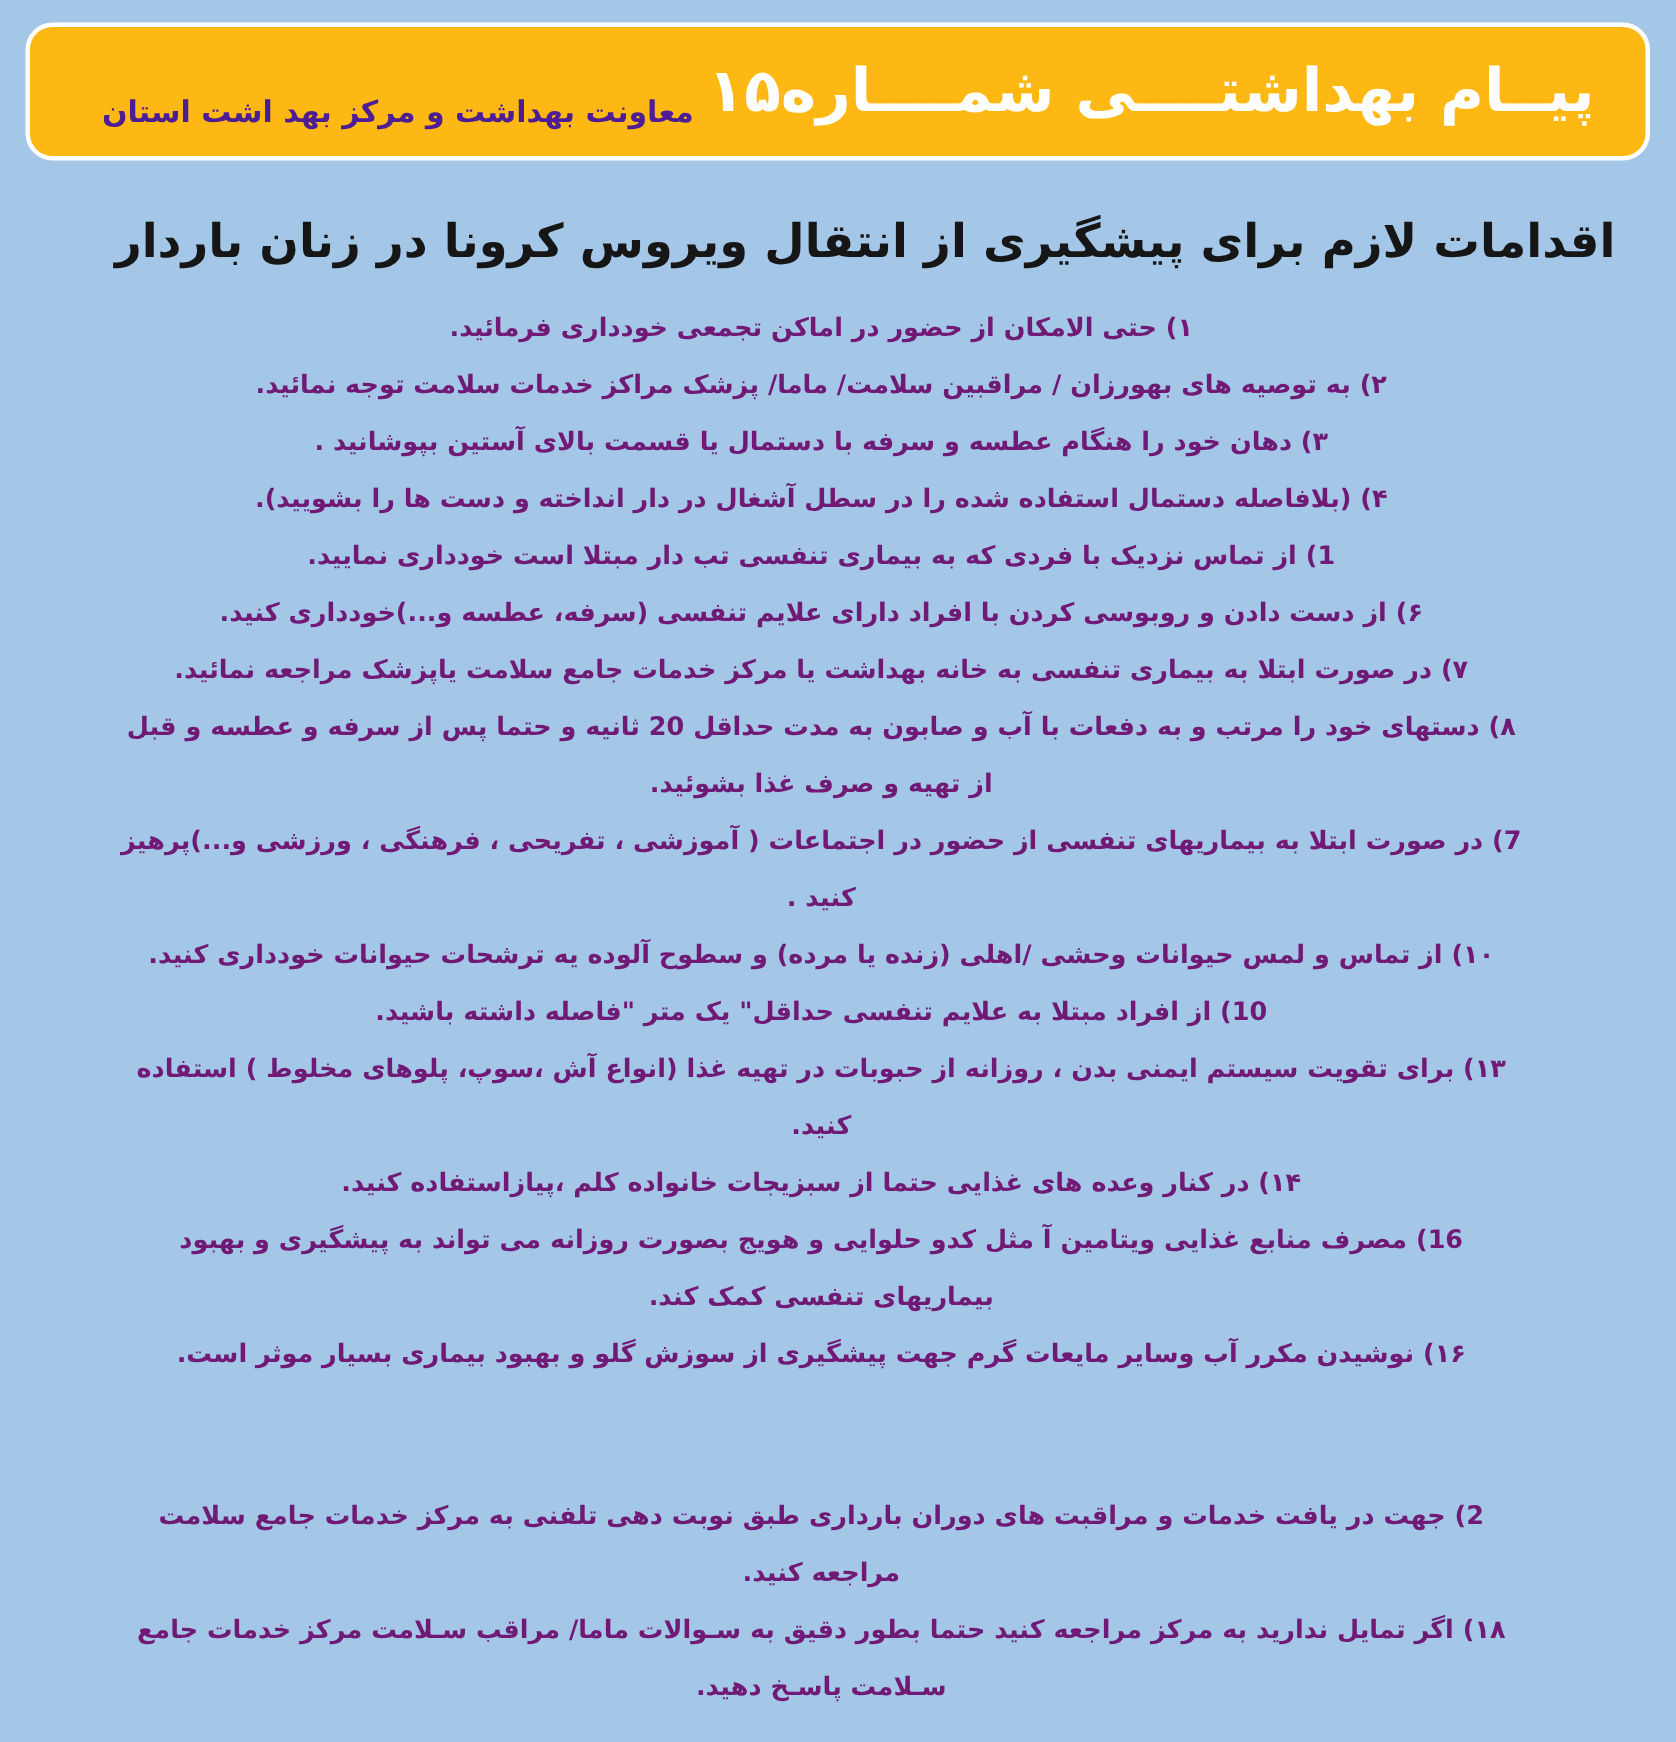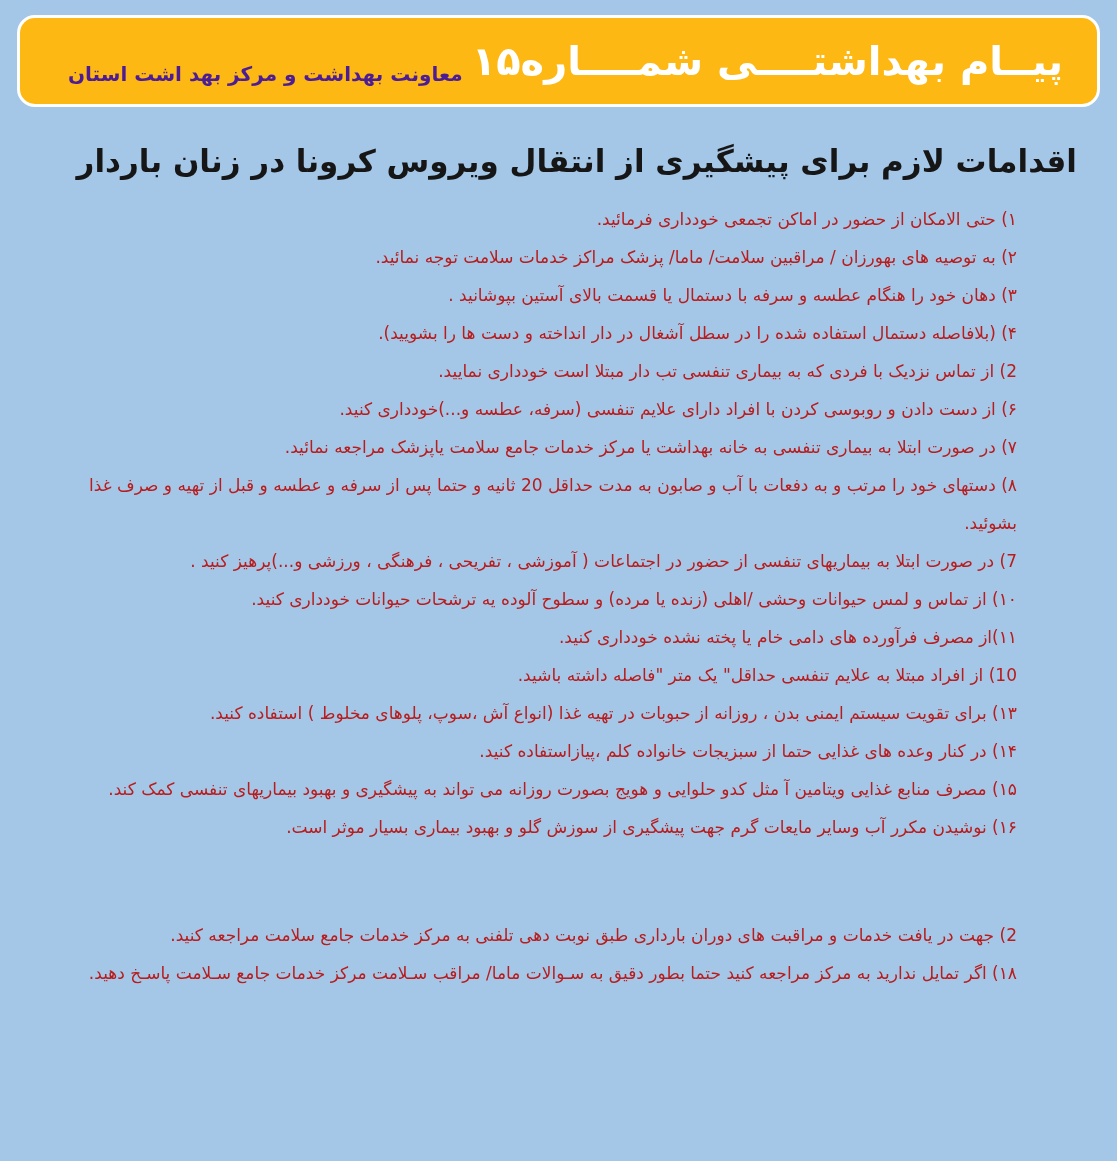--- a/index.html
+++ b/index.html
@@ -50,25 +50,25 @@
     line-height:62px;
   }
 
   
   .list{
     margin:8px 0 0 0;
     padding:0 100px 0 78px;
   }
   .item{
     margin:0;
-    color:#b91c1c;
+    color:#701a75;
     font-size:17px;
-    font-weight:normal;
+    font-weight:bold;
     line-height:38px;
-    text-align:right;
+    text-align:center;
   }
   .gap-before{margin-top:70px;}
 </style>
 </head>
 <body>
 
 <div class="page">
 
   <div class="banner">
     <div class="banner-title">پیــام بهداشتــــی شمــــاره۱۵</div>
@@ -77,29 +77,28 @@
 
   <div style="height:110px;"></div>
 
   <h1 class="heading">اقدامات لازم  برای پیشگیری از انتقال ویروس کرونا در زنان باردار</h1>
 
   <div class="list">
       <p class="item">۱)  حتی الامکان از حضور در اماکن تجمعی  خودداری فرمائید.</p>
       <p class="item">۲) به توصیه های بهورزان / مراقبین سلامت/ ماما/ پزشک مراکز خدمات سلامت  توجه نمائید.</p>
       <p class="item">۳) دهان خود را هنگام  عطسه و سرفه با دستمال یا قسمت بالای آستین  بپوشانید .</p>
       <p class="item">۴) (بلافاصله دستمال  استفاده شده را در سطل آشغال در دار انداخته و دست ها را بشویید).</p>
-      <p class="item">2)  از تماس نزدیک با فردی که به بیماری تنفسی تب دار مبتلا است خودداری نمایید.</p>
+      <p class="item">1)  از تماس نزدیک با فردی که به بیماری تنفسی تب دار مبتلا است خودداری نمایید.</p>
       <p class="item">۶)  از دست دادن و روبوسی کردن با افراد دارای علایم تنفسی (سرفه، عطسه و...)خودداری کنید.</p>
       <p class="item">۷)  در صورت ابتلا به بیماری تنفسی به خانه بهداشت یا مرکز خدمات جامع سلامت یاپزشک مراجعه نمائید.</p>
       <p class="item">۸)  دستهای خود را مرتب و به دفعات با آب و صابون به مدت حداقل 20 ثانیه و حتما پس از سرفه و عطسه و قبل از تهیه و صرف غذا بشوئید.</p>
       <p class="item">7)  در صورت ابتلا به  بیماریهای تنفسی از حضور در اجتماعات ( آموزشی ، تفریحی ، فرهنگی ، ورزشی  و...)پرهیز کنید .</p>
       <p class="item">۱۰) از تماس و لمس حیوانات وحشی /اهلی (زنده یا مرده) و سطوح آلوده یه ترشحات حیوانات خودداری کنید.</p>
-      <p class="item">۱۱)از مصرف فرآورده های دامی خام یا پخته نشده خودداری کنید.</p>
       <p class="item">10) از افراد مبتلا به علایم تنفسی حداقل" یک متر "فاصله داشته باشید.</p>
       <p class="item">۱۳) برای تقویت سیستم ایمنی بدن ، روزانه از حبوبات در تهیه غذا (انواع آش ،سوپ، پلوهای مخلوط ) استفاده کنید.</p>
       <p class="item">۱۴) در کنار وعده های غذایی حتما از سبزیجات خانواده کلم ،پیازاستفاده کنید.</p>
-      <p class="item">۱۵)  مصرف منابع غذایی ویتامین آ مثل کدو حلوایی و هویج بصورت روزانه می تواند به  پیشگیری و بهبود بیماریهای تنفسی کمک کند.</p>
+      <p class="item">16)  مصرف منابع غذایی ویتامین آ مثل کدو حلوایی و هویج بصورت روزانه می تواند به  پیشگیری و بهبود بیماریهای تنفسی کمک کند.</p>
       <p class="item">۱۶)  نوشیدن مکرر آب وسایر مایعات  گرم جهت پیشگیری از سوزش گلو  و  بهبود بیماری بسیار موثر است.</p>
       <p class="item gap-before">2) جهت در یافت خدمات و مراقبت های دوران بارداری  طبق نوبت دهی  تلفنی به مرکز خدمات جامع سلامت مراجعه کنید.</p>
       <p class="item">۱۸) اگر تمایل ندارید به مرکز مراجعه کنید حتما بطور دقیق به سـوالات ماما/ مراقب سـلامت مرکز خدمات جامع سـلامت پاسـخ دهید.</p>
     </div>
 
 </div>
 
 </body></html>

